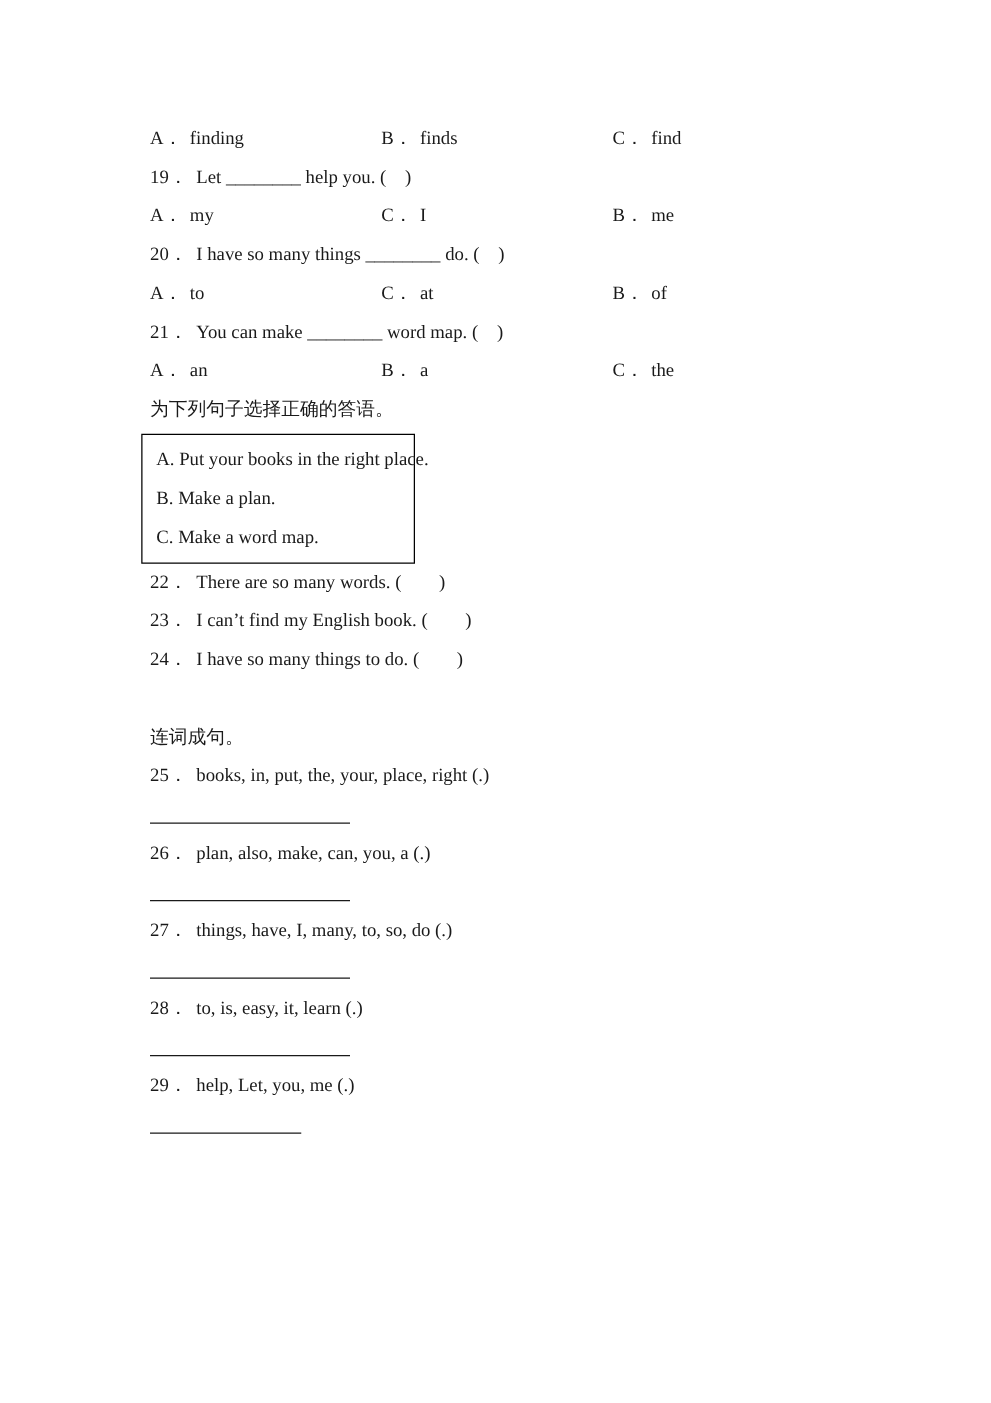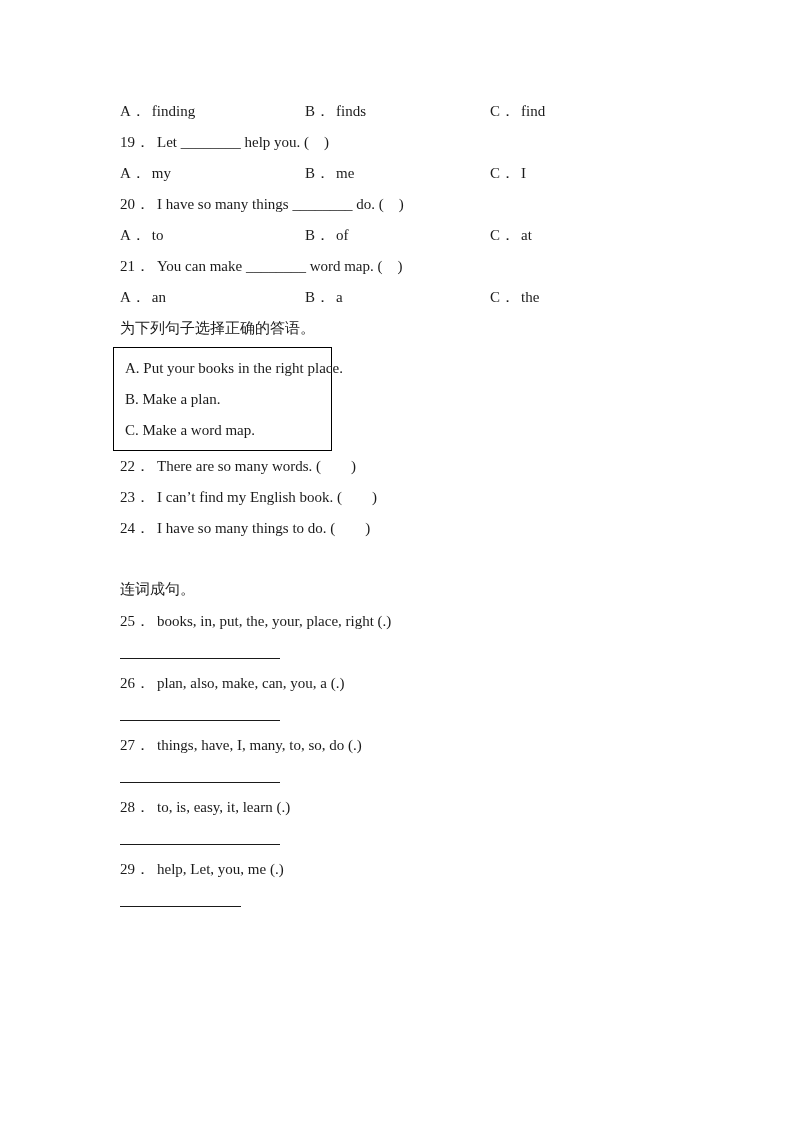--- a/index.html
+++ b/index.html
@@ -70,32 +70,32 @@
       <span class="option"><span class="opt-label">B．</span><span>finds</span></span>
       <span class="option"><span class="opt-label">C．</span><span>find</span></span>
     </div>
 
     <div class="row">
       <span class="q-num">19．</span><span>Let ________ help you. (　)</span>
     </div>
 
     <div class="options-row">
       <span class="option"><span class="opt-label">A．</span><span>my</span></span>
+      <span class="option"><span class="opt-label">C．</span><span>I</span></span>
       <span class="option"><span class="opt-label">B．</span><span>me</span></span>
-      <span class="option"><span class="opt-label">C．</span><span>I</span></span>
     </div>
 
     <div class="row">
       <span class="q-num">20．</span><span>I have so many things ________ do. (　)</span>
     </div>
 
     <div class="options-row">
       <span class="option"><span class="opt-label">A．</span><span>to</span></span>
+      <span class="option"><span class="opt-label">C．</span><span>at</span></span>
       <span class="option"><span class="opt-label">B．</span><span>of</span></span>
-      <span class="option"><span class="opt-label">C．</span><span>at</span></span>
     </div>
 
     <div class="row">
       <span class="q-num">21．</span><span>You can make ________ word map. (　)</span>
     </div>
 
     <div class="options-row">
       <span class="option"><span class="opt-label">A．</span><span>an</span></span>
       <span class="option"><span class="opt-label">B．</span><span>a</span></span>
       <span class="option"><span class="opt-label">C．</span><span>the</span></span>

